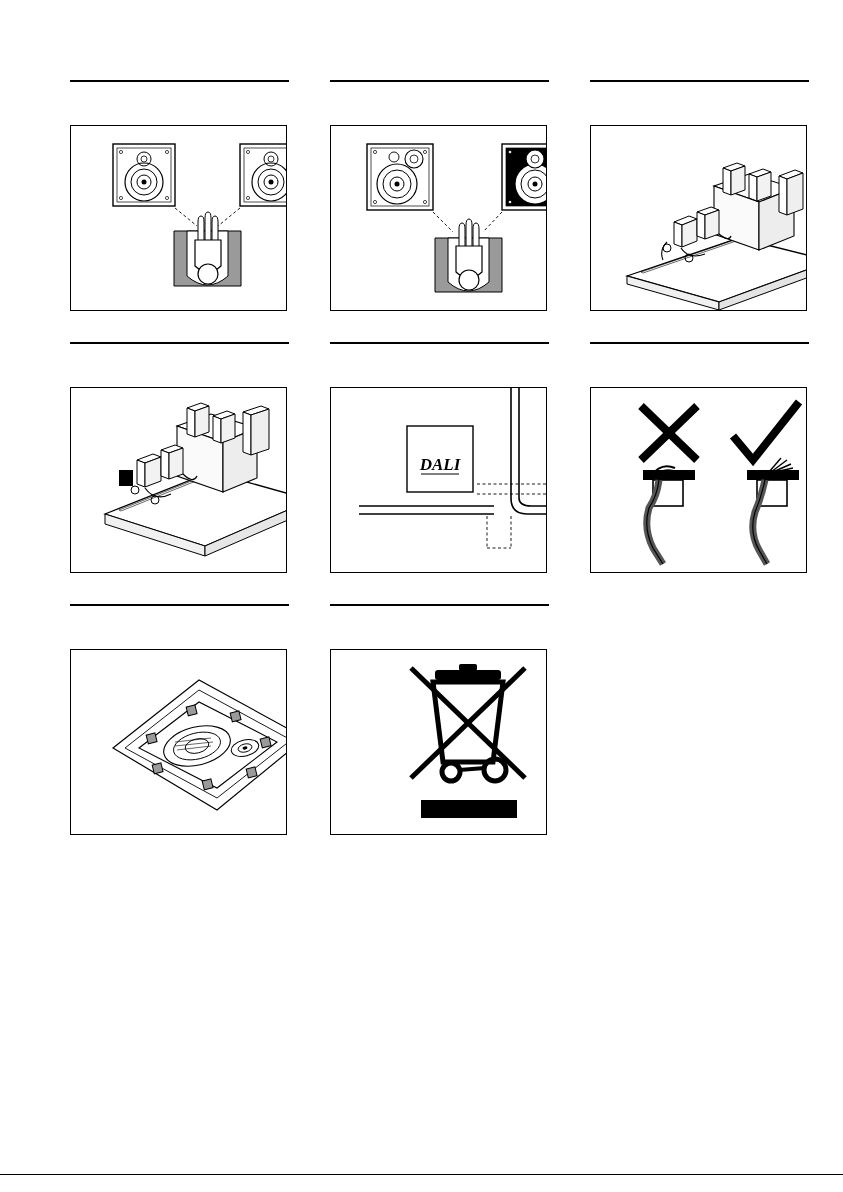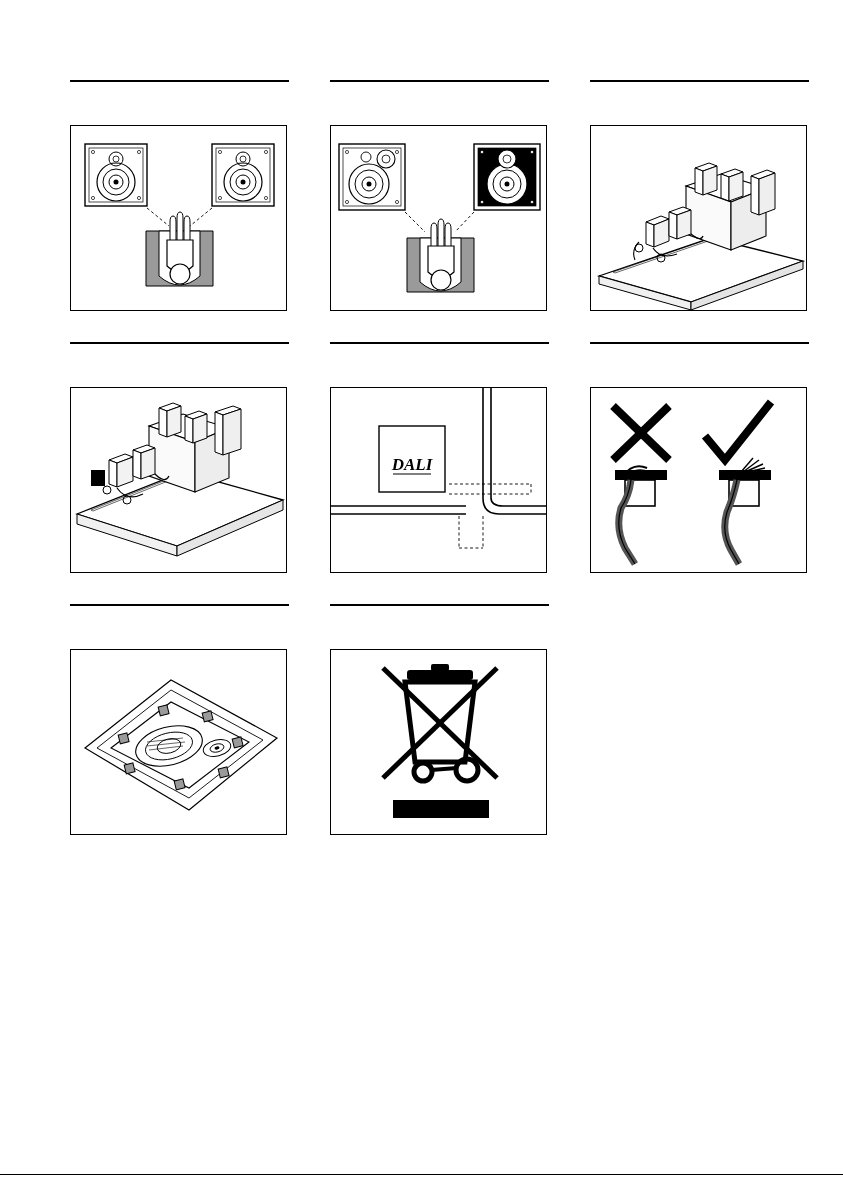--- a/index.html
+++ b/index.html
@@ -44,20 +44,21 @@
   }
   .figbox {
     margin-top: 43px;
     width: 217px;
     height: 186px;
     border: 1.6px solid #000;
     background: #fff;
     position: relative;
     overflow: hidden;
     box-sizing: border-box;
+    padding-left: 28px;
   }
   .rowgap1 { height: 31px; }
   .rowgap2 { height: 31px; }
   .empty-cell { width: 219px; }
   svg { display: block; }
 </style>
 </head>
 <body>
 
 <div class="page">

